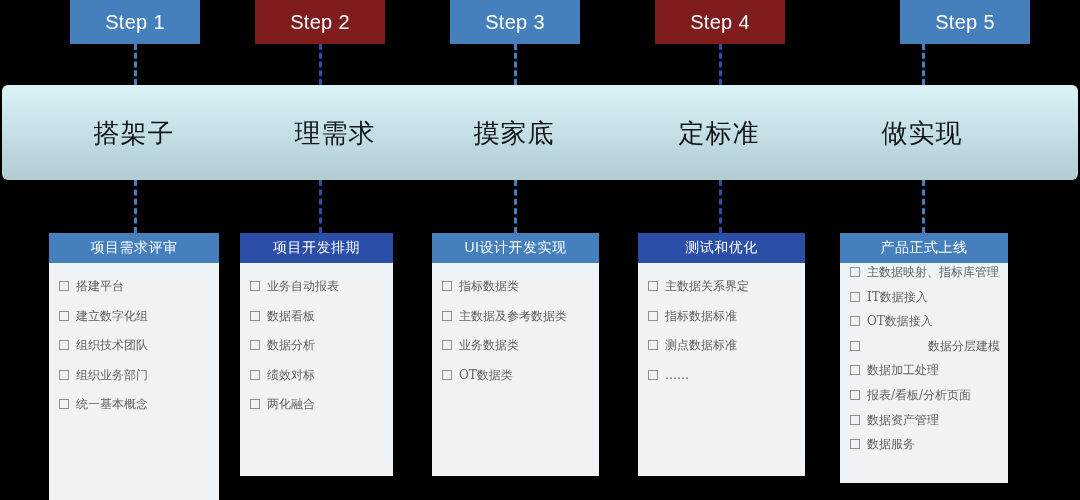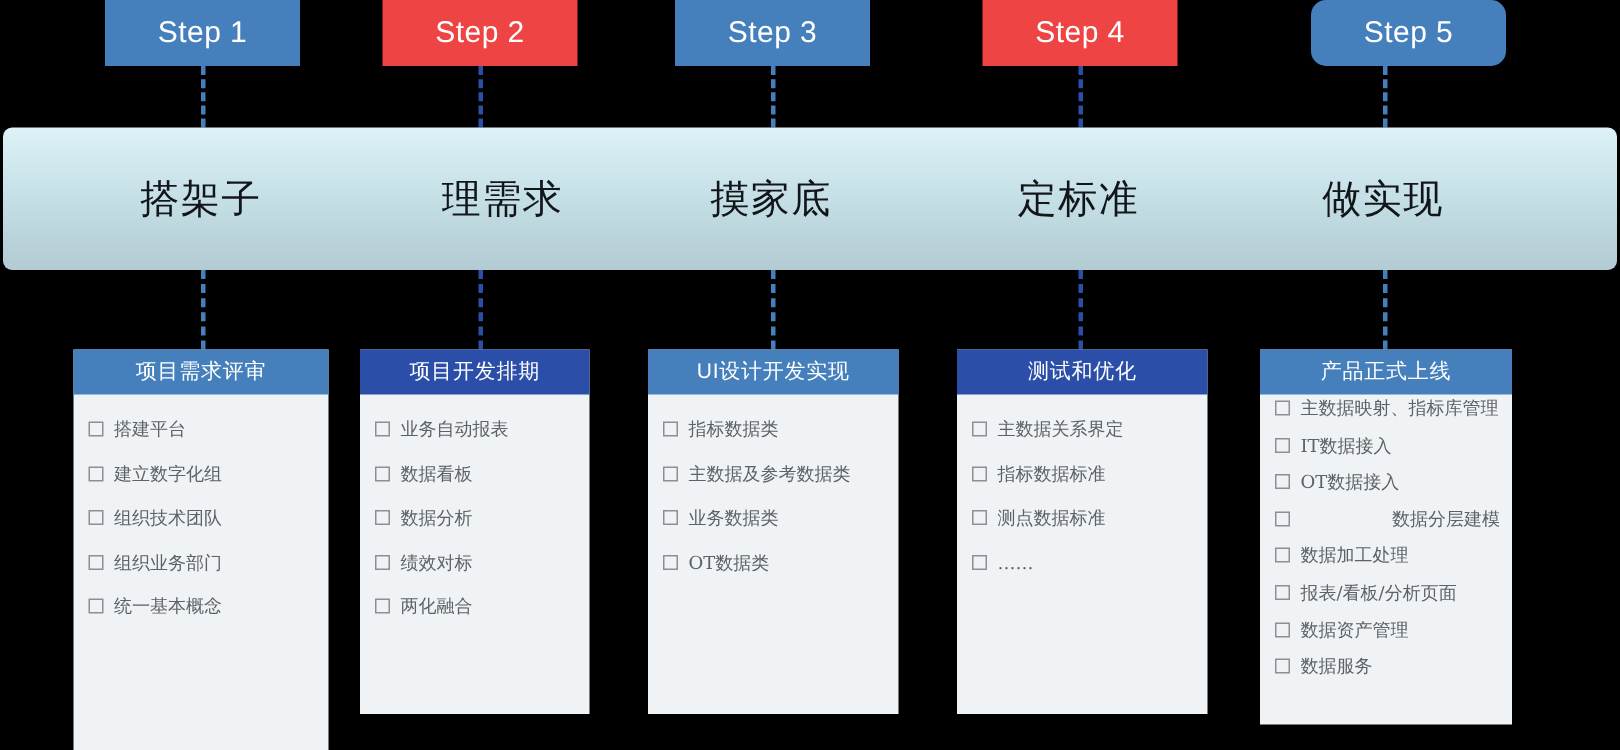--- a/index.html
+++ b/index.html
@@ -29,21 +29,21 @@
     height: 44px;
     display: flex;
     align-items: center;
     justify-content: center;
     color: #ffffff;
     font-size: 20px;
     letter-spacing: .3px;
     box-shadow: 0 1px 2px rgba(0,0,0,.35);
   }
   .step-chip.light { background: #4580bd; }
-  .step-chip.dark  { background: #ef4444; align-items: center; }
+  .step-chip.dark  { background: #7f1d1d; align-items: center; }
 
   
   .connector {
     position: absolute;
     width: 0;
     border-left-width: 3px;
     border-left-style: dashed;
   }
   .connector.light { border-left-color: #4580bd; }
   .connector.dark  { border-left-color: #2b4fa8; }
@@ -126,21 +126,21 @@
   </div>
   <div class="step-chip dark" style="left:255px; width:130px;">
     <span>Step 2</span>
   </div>
   <div class="step-chip light" style="left:450px; width:130px;">
     <span>Step 3</span>
   </div>
   <div class="step-chip dark" style="left:655px; width:130px;">
     <span>Step 4</span>
   </div>
-  <div class="step-chip light" style="left:874px; width:130px;border-radius:10px;">
+  <div class="step-chip light" style="left:900px; width:130px;">
     <span>Step 5</span>
   </div>
 
   <div class="connector light" style="left:134px; top:44px; height:41px;"></div>
   <div class="connector dark" style="left:319px; top:44px; height:41px;"></div>
   <div class="connector light" style="left:514px; top:44px; height:41px;"></div>
   <div class="connector dark" style="left:719px; top:44px; height:41px;"></div>
   <div class="connector light" style="left:922px; top:44px; height:41px;"></div>
 
   <div id="banner">

